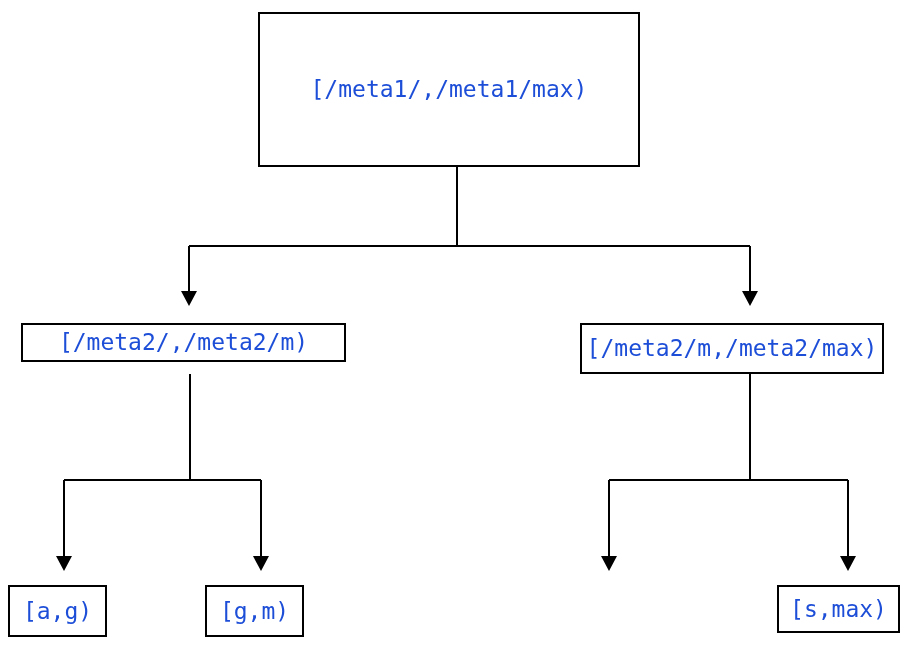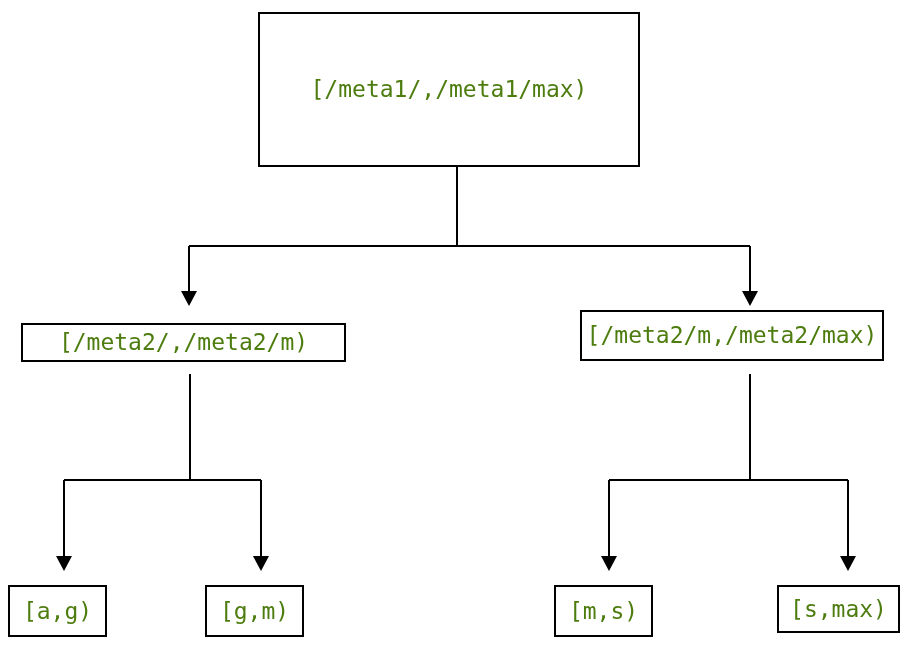--- a/index.html
+++ b/index.html
@@ -33,21 +33,21 @@
     border: 2px solid #000000;
     display: flex;
     align-items: center;
     justify-content: center;
     z-index: 2;
   }
   .node-label {
     font-family: "DejaVu Sans Mono", "Liberation Mono", monospace;
     font-size: 23px;
     line-height: 1;
-    color: #4d7c0f;
+    color: #1d4ed8;
     white-space: pre;
     letter-spacing: 0px;
   }
 </style>
 </head>
 <body>
 
 <div id="diagram-root">
 
   <svg id="diagram-svg" viewBox="0 0 912 652" xmlns="http://www.w3.org/2000/svg">
@@ -80,33 +80,30 @@
   </svg>
 
   <div class="node-box" style="left:258px; top:12px; width:382px; height:155px;">
     <span class="node-label">[/meta1/,/meta1/max)</span>
   </div>
 
   <div class="node-box" style="left:21px; top:323px; width:325px; height:39px;">
     <span class="node-label">[/meta2/,/meta2/m)</span>
   </div>
 
-  <div class="node-box" style="left:580px; top:310px; width:304px; height:51px;">
+  <div class="node-box" style="left:580px; top:323px; width:304px; height:51px;">
     <span class="node-label">[/meta2/m,/meta2/max)</span>
   </div>
 
   <div class="node-box" style="left:8px; top:585px; width:99px; height:52px;">
     <span class="node-label">[a,g)</span>
   </div>
 
   <div class="node-box" style="left:205px; top:585px; width:99px; height:52px;">
     <span class="node-label">[g,m)</span>
   </div>
 
-  <div class="node-box" style="left:554px; top:585px; width:99px; height:52px;">
-    <span class="node-label">[m,s)</span>
-  </div>
 
   <div class="node-box" style="left:777px; top:585px; width:123px; height:48px;">
     <span class="node-label">[s,max)</span>
   </div>
 
 </div>
 
 </body></html>

